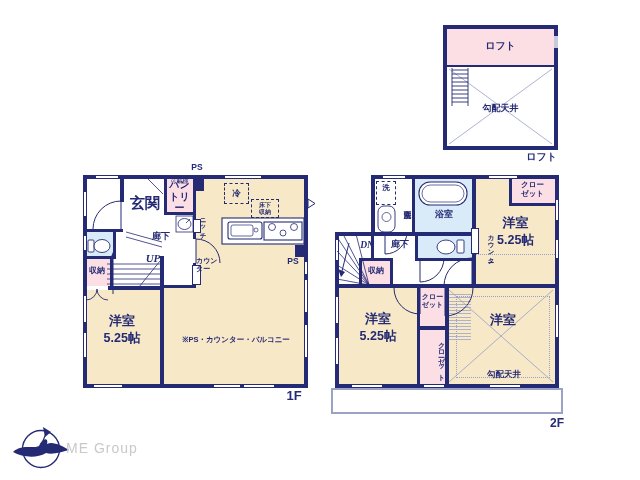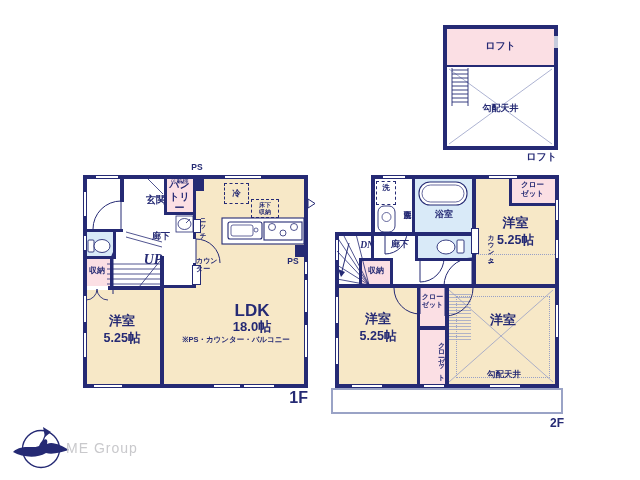--- a/index.html
+++ b/index.html
@@ -278,34 +278,32 @@
         <polygon points="43,427 51,432 45,437" fill="#252a74" stroke="none"></polygon>
         <path d="M13,452 C22,444 33,449 39,446 C42,438 49,437 47,444 C53,441 62,446 69,450 C61,452 53,455 46,453 C36,459 22,457 13,452 Z" fill="#252a74" stroke="none"></path>
       </g>
     </g>
   </svg>
 
   <div class="lbl" style="left:186px;top:163px;width:22px;font-size:8.5px">PS</div>
   <div class="lbl" style="left:166px;top:178px;width:27px;font-size:6px;font-weight:normal">可動棚</div>
   <div class="lbl" style="left:166px;top:179px;width:27px;font-size:10px">パン
 トリー</div>
-  <div class="lbl" style="left:136px;top:194px;width:40px;font-size:10px">玄関</div>
+  <div class="lbl" style="left:125px;top:194px;width:40px;font-size:15px">玄関</div>
   <div class="lbl vert" style="left:197px;top:210px;width:10px;height:28px;font-size:6.5px">ニッチ</div>
   <div class="lbl" style="left:143px;top:231px;width:36px;font-size:9px">廊下</div>
-  <div class="lbl italic" style="left:140px;top:252px;width:26px;font-size:14px">UP</div>
+  <div class="lbl italic" style="left:140px;top:252px;width:26px;font-size:11px">UP</div>
   <div class="lbl" style="left:196px;top:257px;width:30px;font-size:7px;text-align:left">カウン
 ター</div>
   <div class="lbl" style="left:83px;top:266px;width:28px;font-size:8px">収納</div>
   <div class="lbl" style="left:281px;top:257px;width:24px;font-size:8.5px">PS</div>
   <div class="lbl" style="left:85px;top:314px;width:74px;font-size:13px">洋室</div>
   <div class="lbl" style="left:85px;top:331px;width:74px;font-size:12.5px">5.25帖</div>
-  <div class="lbl" style="left:200px;top:301px;width:104px;font-size:17px">LDK</div>
-  <div class="lbl" style="left:200px;top:320px;width:104px;font-size:13px">18.0帖</div>
   <div class="lbl" style="left:166px;top:336px;width:140px;font-size:7.5px">※PS・カウンター・バルコニー</div>
-  <div class="lbl" style="left:280px;top:389px;width:28px;font-size:16px;text-align:right">1F</div>
+  <div class="lbl" style="left:280px;top:389px;width:28px;font-size:13px;text-align:center">1F</div>
 
   <div class="lbl" style="left:377px;top:184px;width:18px;font-size:7.5px">洗</div>
   <div class="lbl vert" style="left:398px;top:183px;width:13px;height:44px;font-size:7.5px">洗面室</div>
   <div class="lbl" style="left:426px;top:209px;width:36px;font-size:9px">浴室</div>
   <div class="lbl italic" style="left:355px;top:240px;width:24px;font-size:9.5px">DN</div>
   <div class="lbl" style="left:383px;top:239px;width:34px;font-size:9px">廊下</div>
   <div class="lbl" style="left:362px;top:266px;width:28px;font-size:8px">収納</div>
   <div class="lbl" style="left:512px;top:181px;width:41px;font-size:7.5px">クロー
 ゼット</div>
   <div class="lbl vert" style="left:479px;top:222px;width:16px;height:46px;font-size:6.5px;line-height:1.1">カウンター</div>

